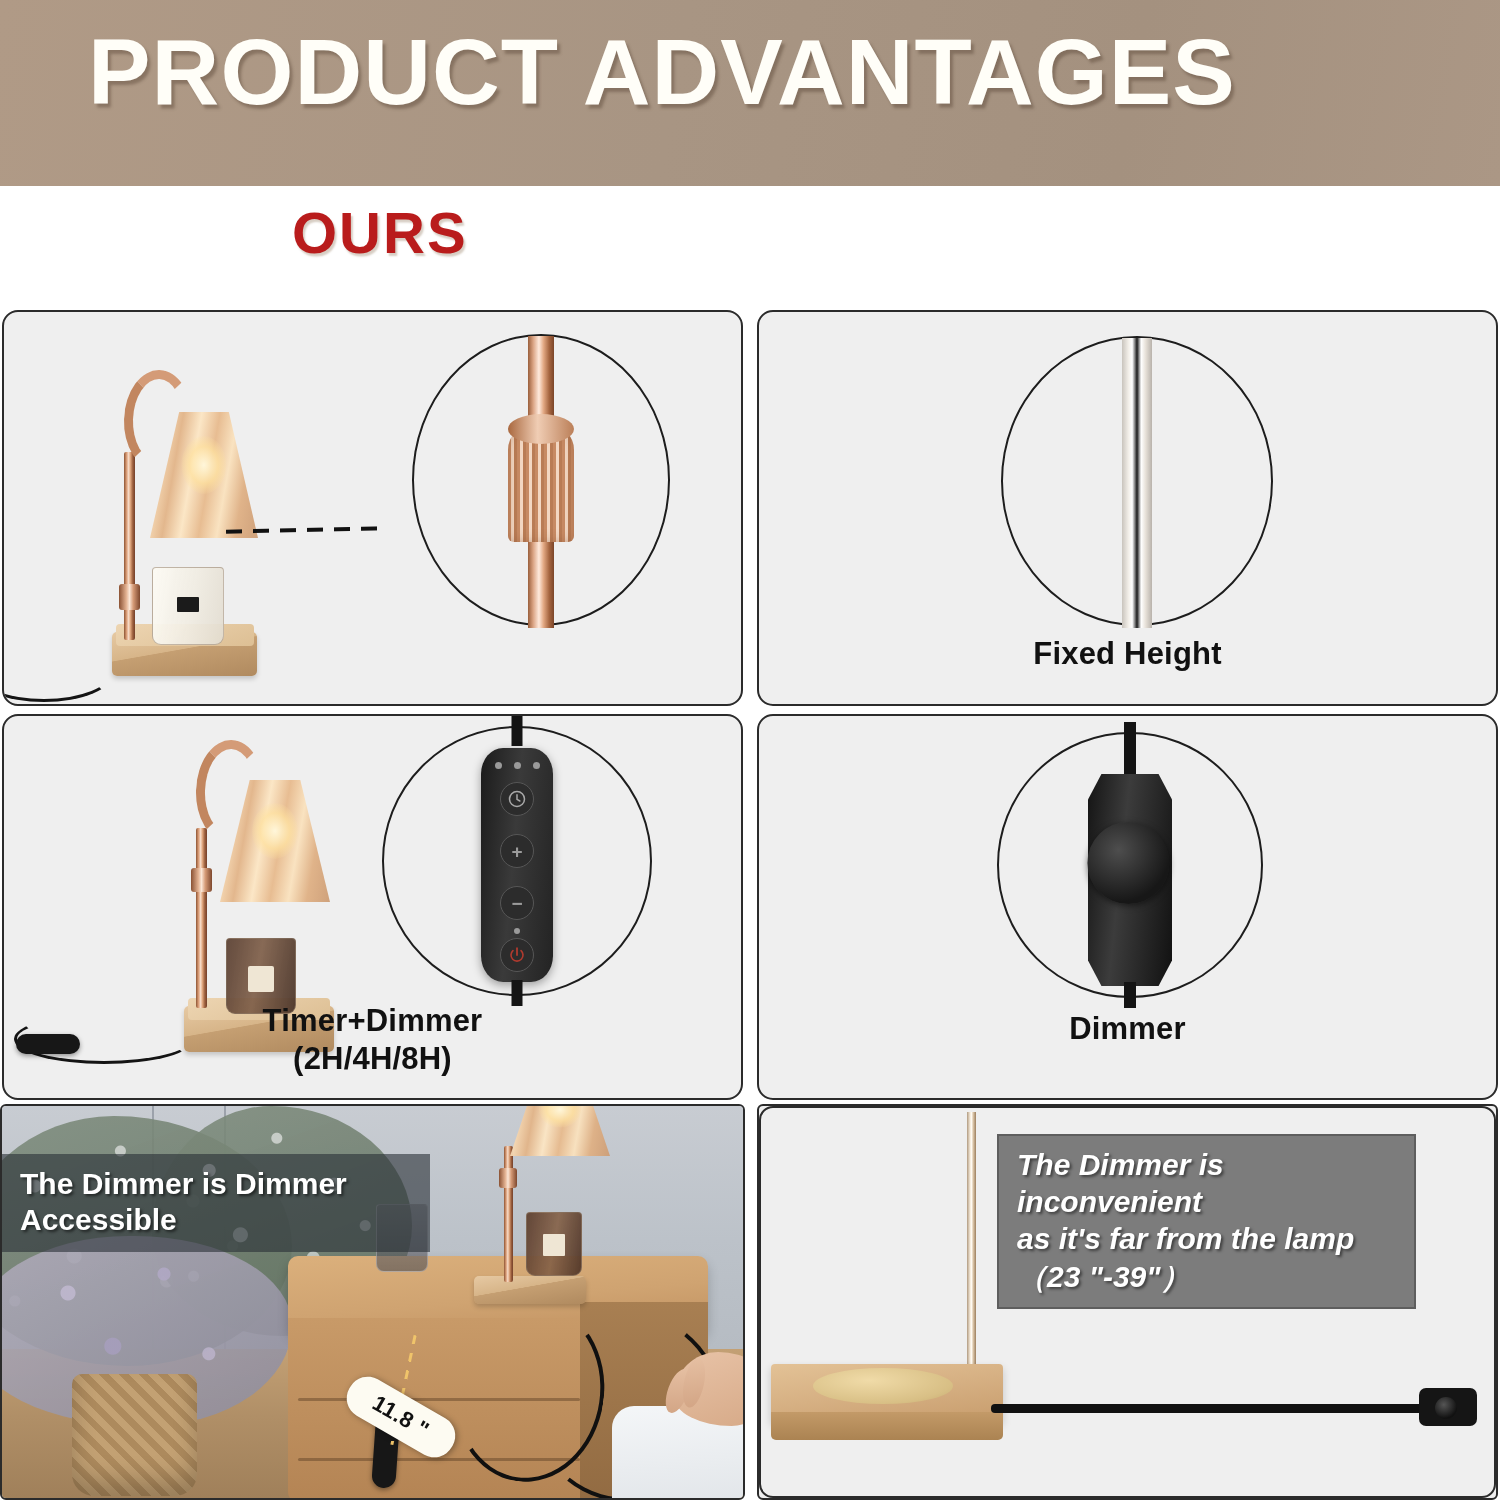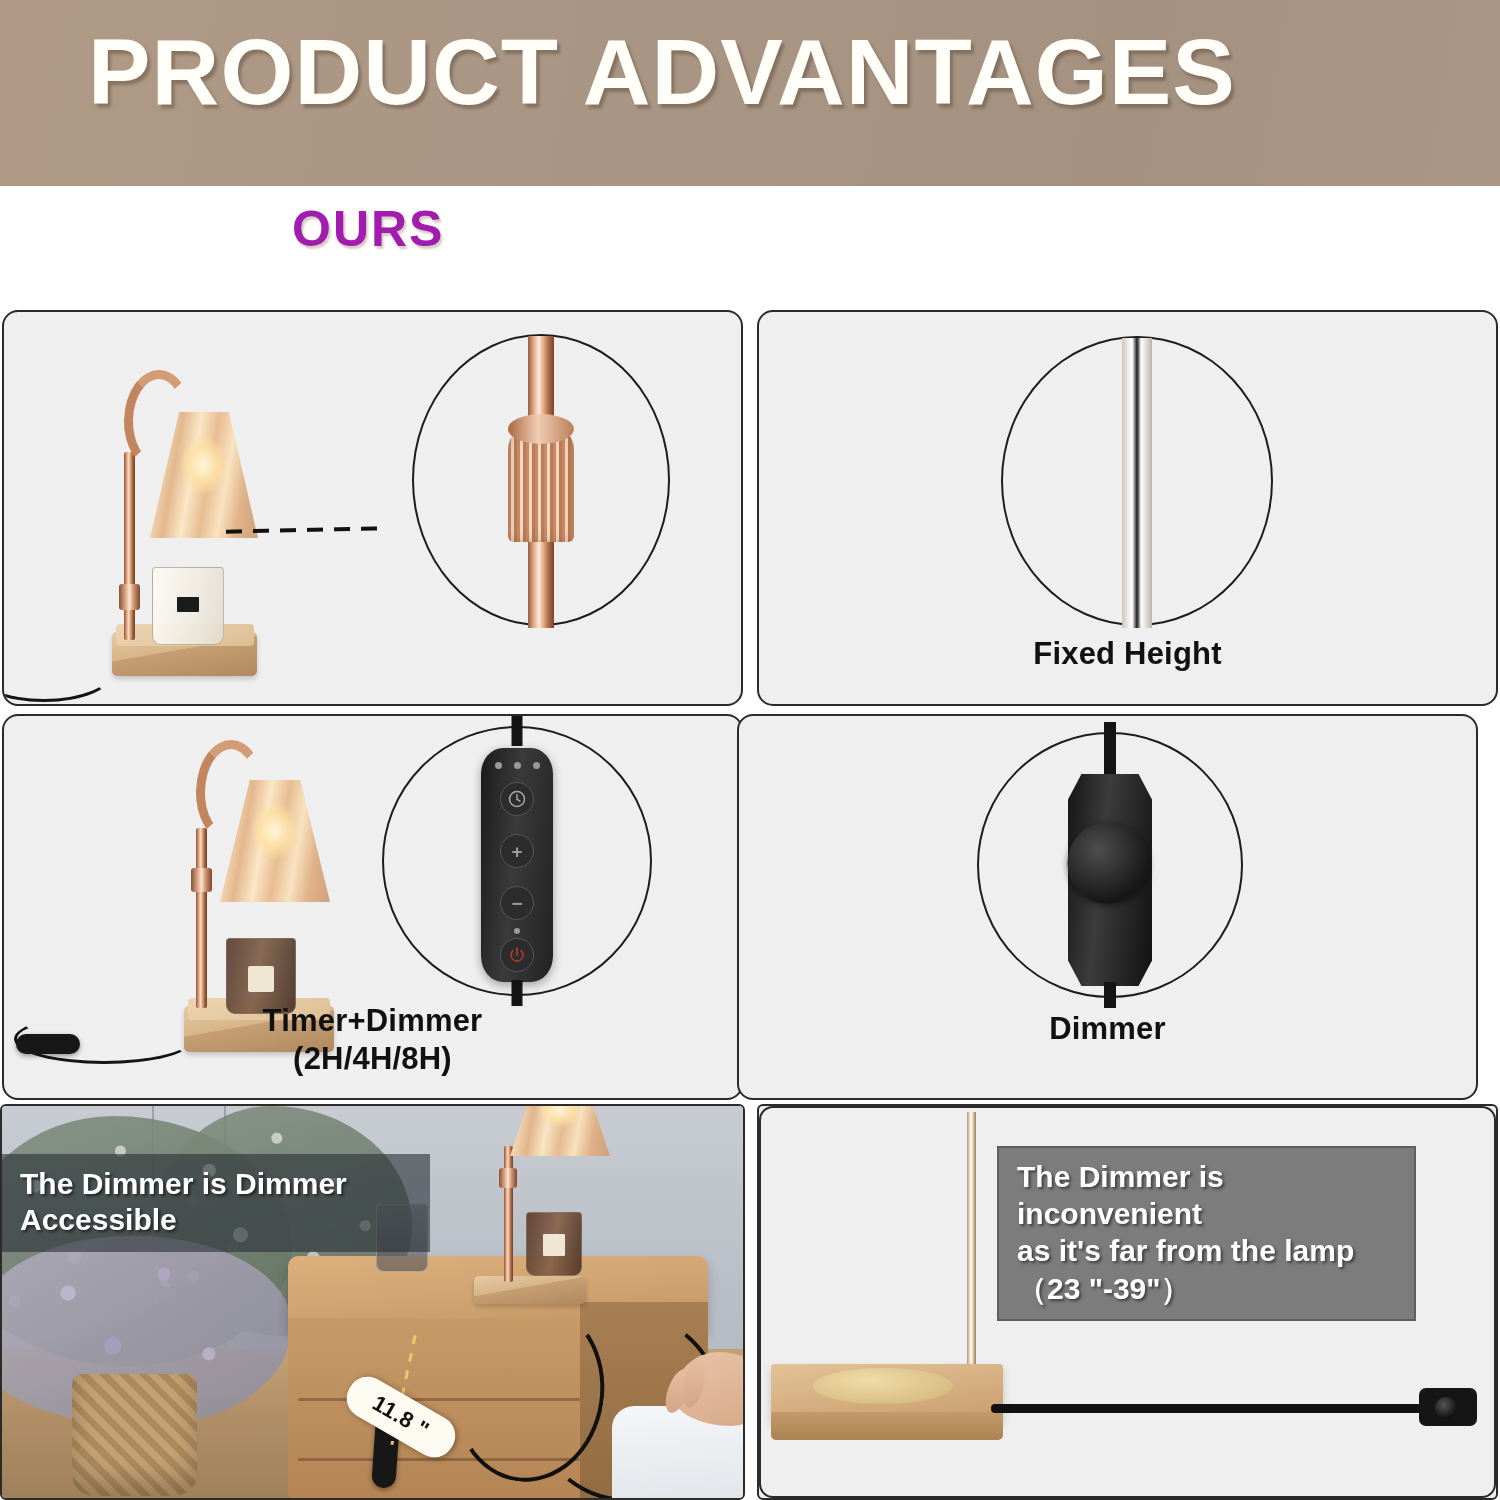--- a/index.html
+++ b/index.html
@@ -23,38 +23,38 @@
     letter-spacing: 1px; line-height: 1;
     font-family: "Liberation Sans", sans-serif;
     text-shadow: 3px 4px 3px rgba(90,70,55,.45);
     white-space: nowrap; transform: scaleX(1.02); transform-origin: left top;
   }
 
   
   .col-labels { position: absolute; left:0; top: 186px; width: 1500px; height: 122px; }
   .col-label {
     position: absolute; top: 18px;
-    font-size: 50px; font-weight: 700; color: #a21caf;
+    font-size: 58px; font-weight: 700; color: #b91c1c;
     letter-spacing: 2px; line-height: 1;
     text-shadow: 2px 3px 2px rgba(140,115,85,.35);
     white-space: nowrap;
   }
   .col-label.ours   { left: 292px; }
   .col-label.others { left: 1020px; }
 
   
   .panel {
     position: absolute; background: #efefef;
     border: 2px solid #2b2b2b; border-radius: 16px;
     overflow: hidden;
   }
   .r1l { left: 2px;   top: 310px; width: 741px; height: 396px; }
   .r1r { left: 757px; top: 310px; width: 741px; height: 396px; }
   .r2l { left: 2px;   top: 714px; width: 741px; height: 386px; }
-  .r2r { left: 737px; top: 714px; width: 741px; height: 386px; }
+  .r2r { left: 757px; top: 714px; width: 741px; height: 386px; }
   .r3l { left: 0px;   top: 1104px; width: 745px; height: 396px; border-radius: 6px; border:2px solid #2b2b2b; background:#cfd3d6; }
   .r3r { left: 757px; top: 1104px; width: 741px; height: 396px; border-radius: 6px; }
 
   .caption {
     position: absolute; width: 100%; text-align: center;
     font-size: 31px; font-weight: 700; color: #111;
     line-height: 1.12; letter-spacing: .2px;
   }
 
   
@@ -415,19 +415,19 @@
     <div class="thin-rod" style="left:208px; top:6px; width:9px; height:268px;"></div>
     <div class="wood-base" style="left:12px; top:258px; width:232px; height:58px;"></div>
     <div class="gold-plate" style="left:54px; top:262px; width:140px; height:36px;"></div>
     <div class="wood-base-side" style="left:12px; top:306px; width:232px; height:28px; border-radius:0 0 5px 5px;"></div>
 
     <div class="long-cord" style="left:232px; top:298px; width:440px;"></div>
     <div class="far-dimmer" style="left:660px; top:282px; width:58px; height:38px;">
       <div class="far-dimmer-knob" style="left:16px; top:9px; width:22px; height:22px;"></div>
     </div>
 
-    <div class="gray-caption" style="left:238px; top:40px; width:419px;">
+    <div class="gray-caption" style="left:238px; top:28px; width:419px;font-style:italic;">
       <div>The Dimmer is inconvenient</div>
       <div>as it's far from the lamp （23 "-39"）</div>
     </div>
   </div>
 
 </div>
 
 </body></html>

